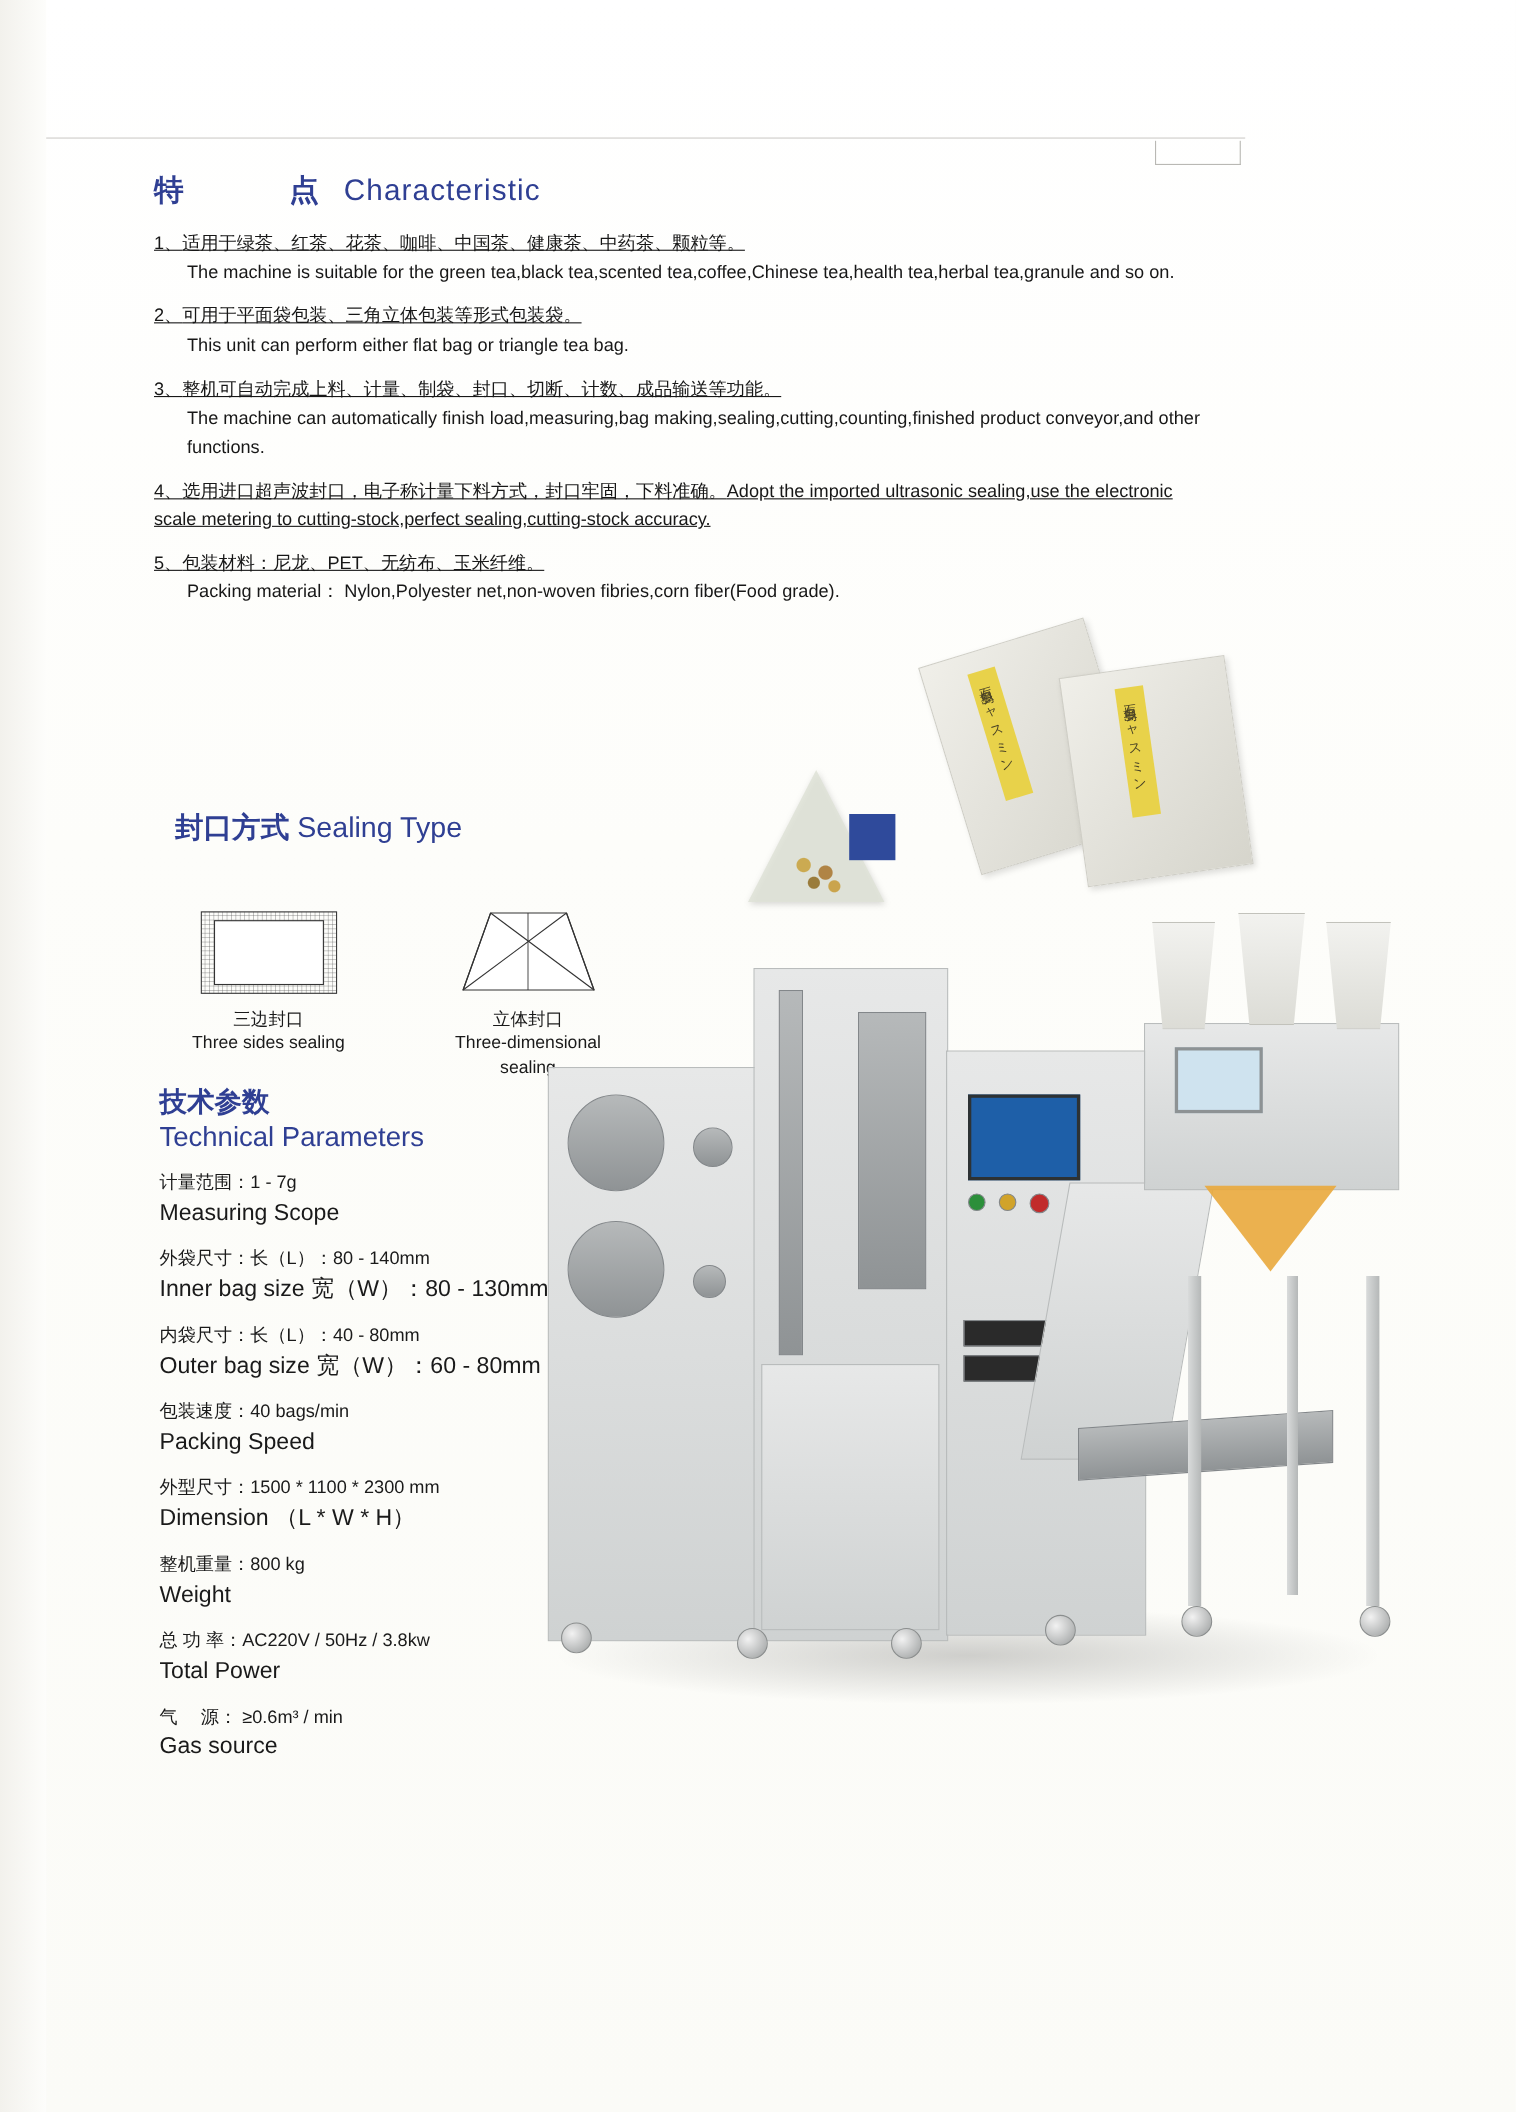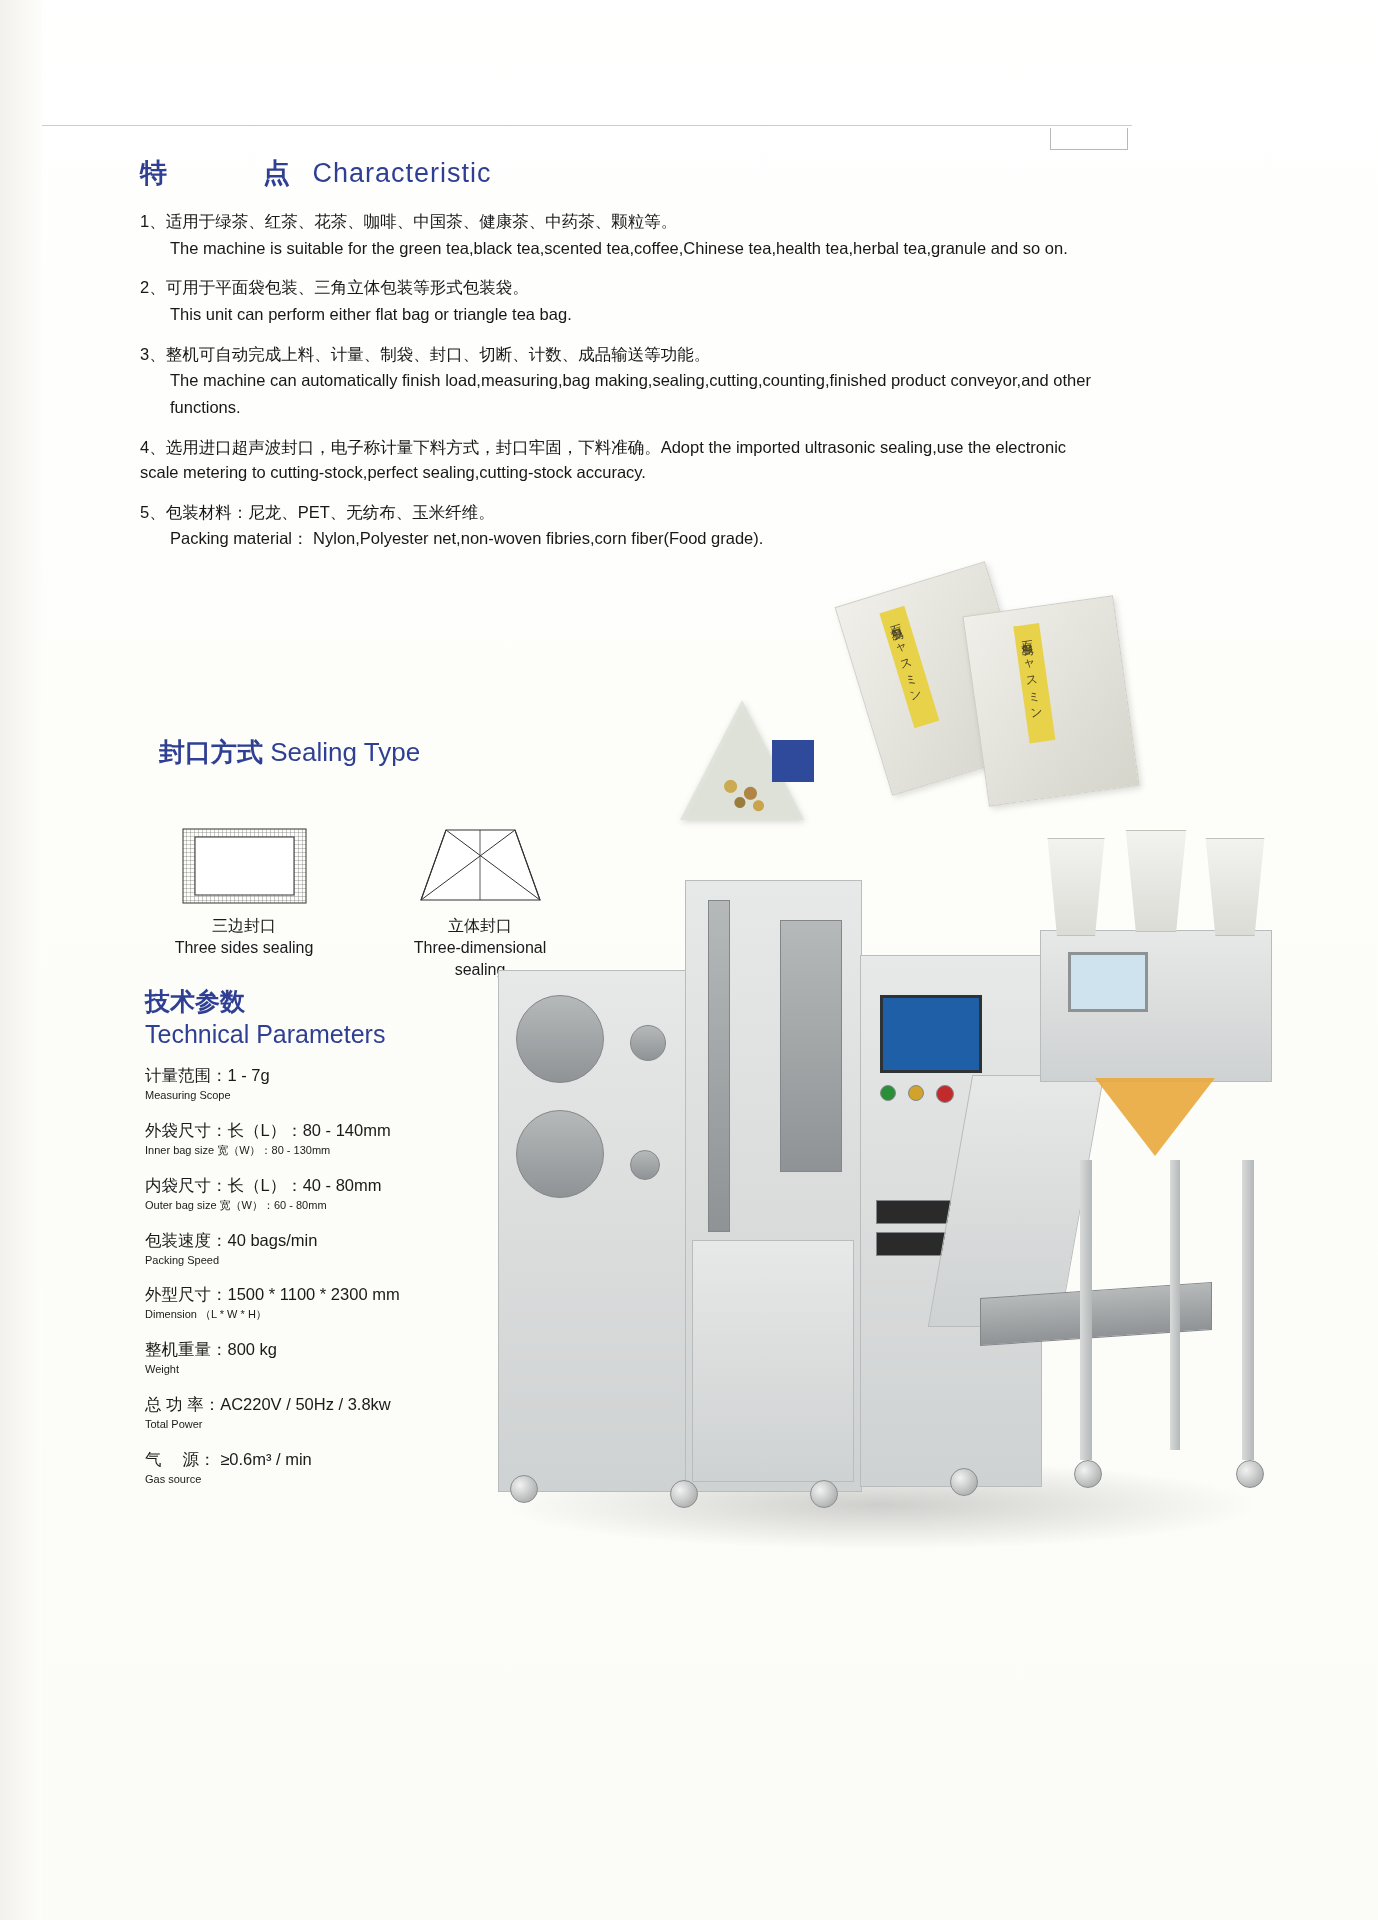--- a/index.html
+++ b/index.html
@@ -31,41 +31,41 @@
     margin:0;
   }
   .cn{font-family:"DejaVu Sans", sans-serif;}
 
   
   .characteristic-block{position:absolute;left:140px;top:155px;width:960px;}
   .char-title{font-size:27px;letter-spacing:1px;}
   .char-title .cn{font-weight:700;letter-spacing:14px;}
   .char-list{margin:18px 0 0 0;padding:0;list-style:none;}
   .char-item{margin-bottom:14px;}
-  .char-cn{font-size:16.5px;line-height:1.55;color:#171717;}
+  .char-cn{font-size:16.5px;line-height:1.55;color:#171717;text-decoration:underline;}
   .char-en{font-size:16.5px;line-height:1.62;color:#171717;margin-left:30px;}
   .char-item .num{display:inline;}
   .inline-en{font-size:16.5px;}
 
   
   .sealing-block{position:absolute;left:159px;top:735px;width:420px;}
   .sealing-title{font-size:26px;}
   .sealing-title .cn{font-weight:700;}
   .seal-figs{display:flex;gap:66px;margin-top:18px;}
   .seal-fig{width:170px;text-align:center;margin-top:40px;}
   .seal-cap-cn{font-size:16px;margin-top:8px;}
   .seal-cap-en{font-size:16px;line-height:1.35;}
 
   
   .tech-block{position:absolute;left:145px;top:985px;width:470px;}
   .tech-title-cn{font-size:25px;color:#2f3f93;font-weight:700;}
   .tech-title-en{font-size:25px;color:#2f3f93;margin-top:2px;}
   .param{margin-top:15px;}
   .param .l1{font-size:16.5px;line-height:1.45;}
-  .param .l2{font-size:11px;line-height:1.45;}
+  .param .l2{font-size:21px;line-height:1.45;}
 
   
   .photo-area{position:absolute;left:520px;top:640px;width:800px;height:1060px;}
 
   
   .pouch{position:absolute;background:linear-gradient(135deg,#f0efe9 0%,#e4e3dc 45%,#d6d5cc 100%);border:1px solid #cfcec6;box-shadow:2px 3px 6px rgba(0,0,0,.13);}
   .pouch .label{position:absolute;background:#e8d24a;}
   .pouch .label span{display:block;writing-mode:vertical-rl;font-family:"DejaVu Sans",sans-serif;font-size:12px;color:#4a4326;padding:6px 2px;letter-spacing:2px;}
 
   .pouch1{left:340px;top:-60px;width:155px;height:195px;transform:rotate(-17deg);}

